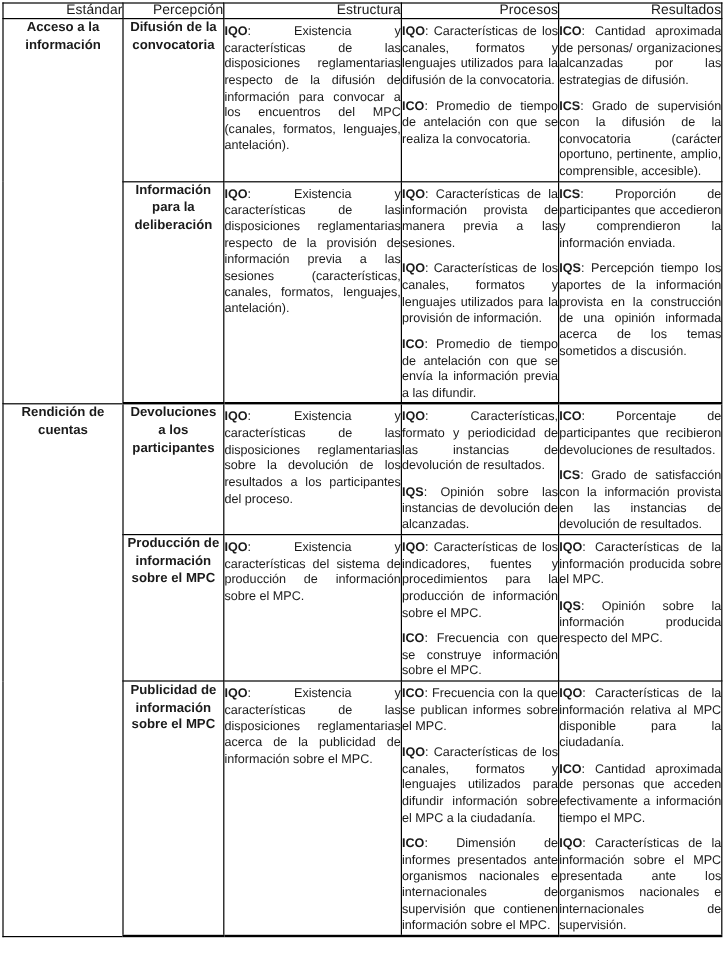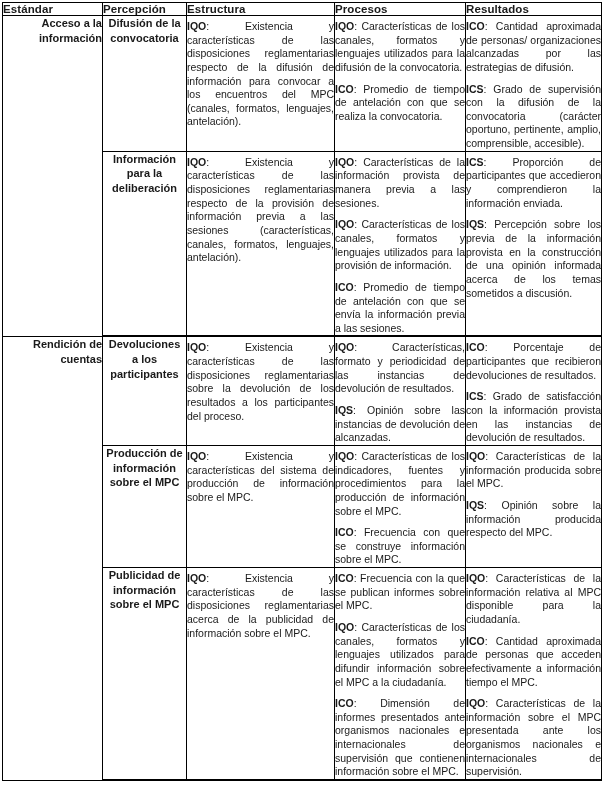--- a/index.html
+++ b/index.html
@@ -26,23 +26,23 @@
     table-layout: fixed;
   }
   table.matrix th,
   table.matrix td {
     border: 1px solid #000000;
     vertical-align: top;
     padding: 0;
   }
   
   thead th {
-    text-align: left;
+    text-align: right;
     vertical-align: middle;
-    font-weight: bold;
+    font-weight: normal;
     font-size: 11.5px;
     padding: 5px 2px 5px 2px;
     border-top: 2px solid #000000;
     border-bottom: 2px solid #000000;
     letter-spacing: 0.1px;
   }
   
   col.c-estandar   { width: 100px; }
   col.c-dimension  { width: 84px;  }
   col.c-estructura { width: 148px; }
@@ -51,21 +51,21 @@
 
   td.estandar-cell,
   td.dimension-cell {
     text-align: center;
     vertical-align: middle;
     font-weight: bold;
     font-size: 11px;
     line-height: 1.33;
     padding: 4px 3px;
   }
-  td.estandar-cell { border-bottom: 2px solid #000000; text-align: right; }
+  td.estandar-cell { border-bottom: 2px solid #000000; }
   tr.group-end td { border-bottom: 2px solid #000000; }
 
   td.content-cell {
     font-size: 10.5px;
     line-height: 1.3;
     padding: 5px 5px 6px 5px;
     text-align: justify;
     text-justify: inter-word;
     hyphens: auto;
   }
@@ -111,25 +111,25 @@
           </td>
         </tr>
         <tr class="group-end">
           <td class="dimension-cell"><span>Información<br>para la<br>deliberación</span></td>
           <td class="content-cell">
             <p class="ind-block"><span class="ind-code">IQO</span><span>:</span><span> Existencia y características de las disposiciones reglamentarias respecto de la provisión de información previa a las sesiones (características, canales, formatos, lenguajes, antelación).</span></p>
           </td>
           <td class="content-cell">
             <p class="ind-block"><span class="ind-code">IQO</span><span>:</span><span> Características de la información provista de manera previa a las sesiones.</span></p>
             <p class="ind-block"><span class="ind-code">IQO</span><span>:</span><span> Características de los canales, formatos y lenguajes utilizados para la provisión de información.</span></p>
-            <p class="ind-block"><span class="ind-code">ICO</span><span>:</span><span> Promedio de tiempo de antelación con que se envía la información previa a las sesiones.</span></p>
+            <p class="ind-block"><span class="ind-code">ICO</span><span>:</span><span> Promedio de tiempo de antelación con que se envía la información previa a las difundir.</span></p>
           </td>
           <td class="content-cell">
             <p class="ind-block"><span class="ind-code">ICS</span><span>:</span><span> Proporción de participantes que accedieron y comprendieron la información enviada.</span></p>
-            <p class="ind-block"><span class="ind-code">IQS</span><span>:</span><span> Percepción sobre los previa de la información provista en la construcción de una opinión informada acerca de los temas sometidos a discusión.</span></p>
+            <p class="ind-block"><span class="ind-code">IQS</span><span>:</span><span> Percepción tiempo los aportes de la información provista en la construcción de una opinión informada acerca de los temas sometidos a discusión.</span></p>
           </td>
         </tr>
         <tr>
           <td class="estandar-cell" rowspan="3"><span>Rendición de<br>cuentas</span></td>
           <td class="dimension-cell"><span>Devoluciones<br>a los<br>participantes</span></td>
           <td class="content-cell">
             <p class="ind-block"><span class="ind-code">IQO</span><span>:</span><span> Existencia y características de las disposiciones reglamentarias sobre la devolución de los resultados a los participantes del proceso.</span></p>
           </td>
           <td class="content-cell">
             <p class="ind-block"><span class="ind-code">IQO</span><span>:</span><span> Características, formato y periodicidad de las instancias de devolución de resultados.</span></p>

